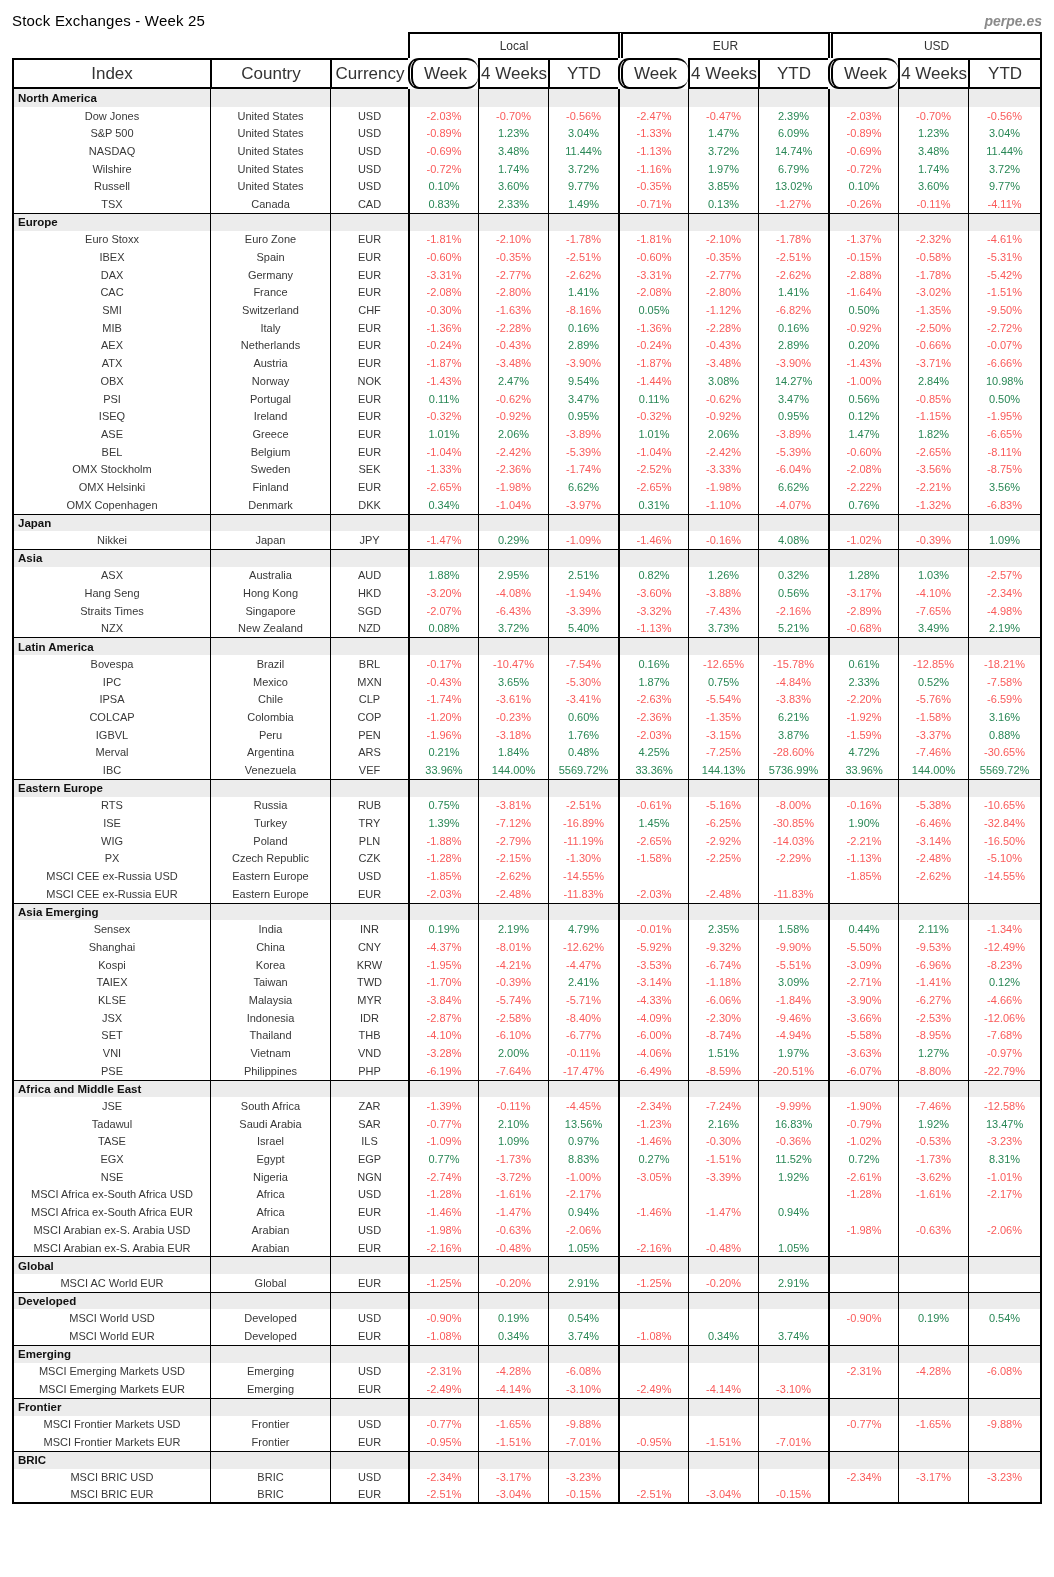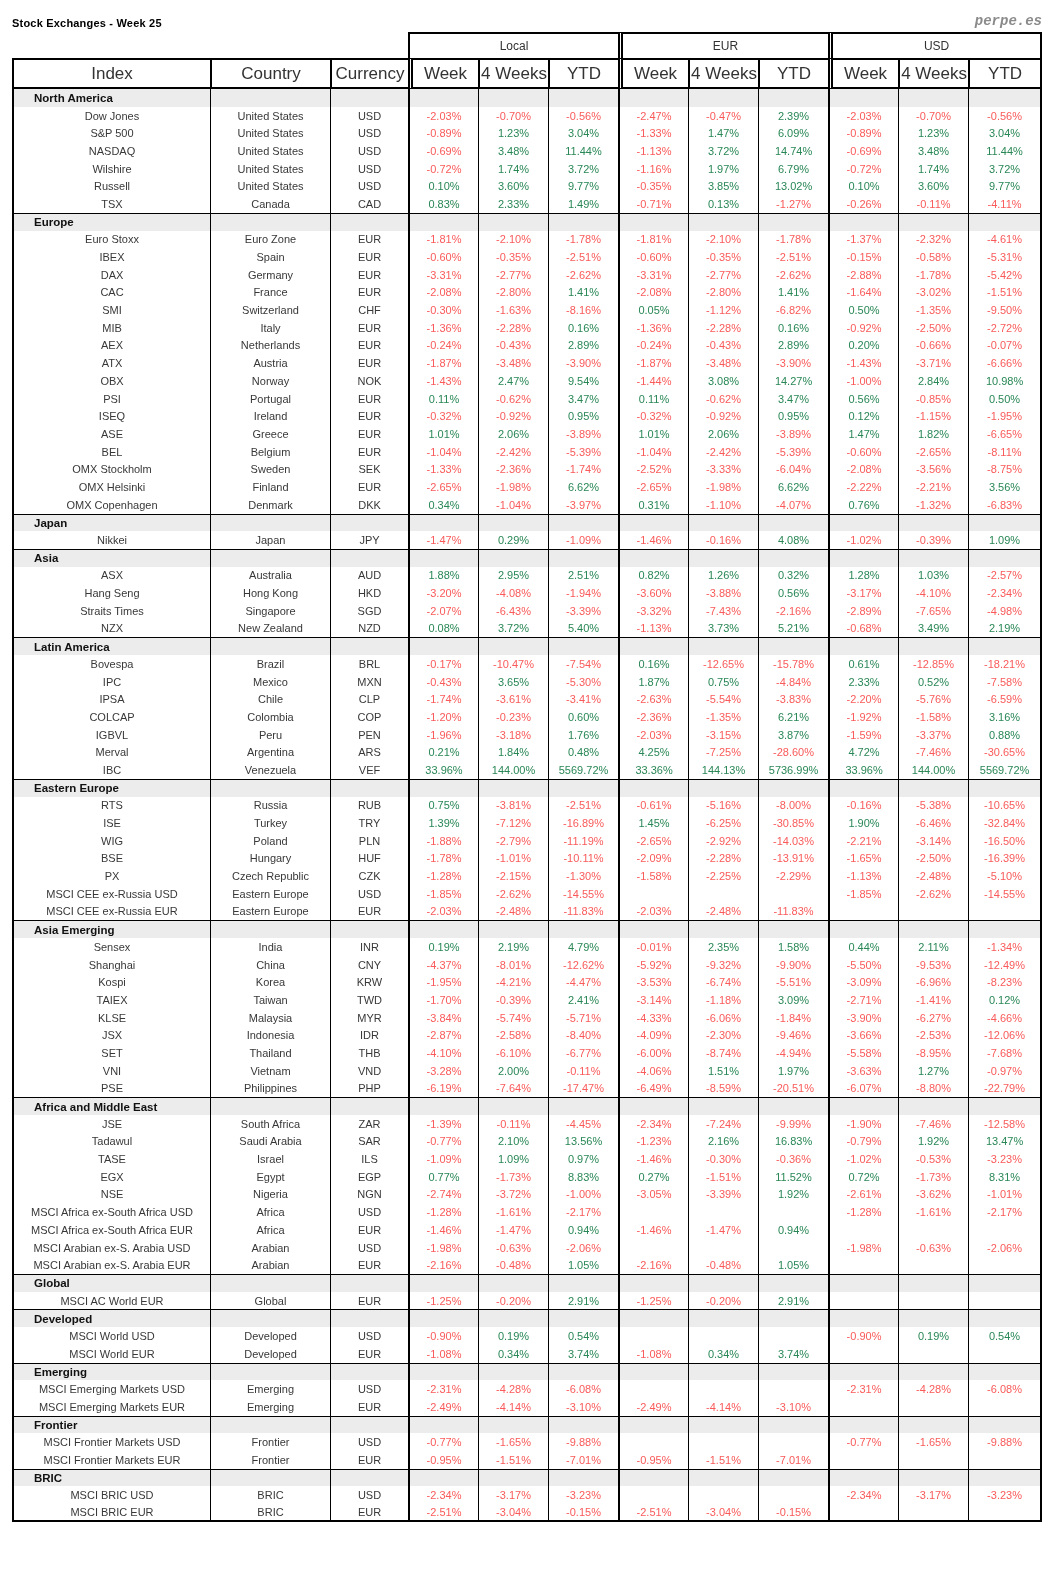--- a/index.html
+++ b/index.html
@@ -1,41 +1,41 @@
 <!DOCTYPE html>
 <html style="--pos: #288755; --neg: #FA5A5A; --section-bg: #ECECEC;"><head>
 <meta charset="utf-8">
 <style>
   html,body{margin:0;padding:0;background:#fff;}
   body{font-family:"Liberation Sans","DejaVu Sans",sans-serif;color:#222;width:1054px;}
   .page{padding:5px 12px 0 12px;}
   .topbar{display:flex;justify-content:space-between;align-items:flex-end;height:24px;margin-bottom:3px;}
-  .title{font-size:11px;font-weight:bold;color:#000;letter-spacing:.2px;}
-  .logo{font-family:Liberation Mono, monospace;font-style:italic;font-weight:bold;font-size:14px;color:#8a8a8a;}
+  .title{font-size:15px;font-weight:normal;color:#000;letter-spacing:.2px;}
+  .logo{font-family:Liberation Sans, sans-serif;font-style:italic;font-weight:bold;font-size:14px;color:#8a8a8a;}
   table{border-spacing:0;table-layout:fixed;width:1030px;}
   td,th{box-sizing:border-box;padding:0;margin:0;font-weight:normal;font-size:11px;
         white-space:nowrap;overflow:hidden;text-align:center;vertical-align:middle;height:17.7px;}
   
   tr.grprow th.grp{border-top:2px solid #000;border-left:2px solid #000;height:26px;font-size:12px;color:#333;background:#fff;}
   tr.grprow th.grp.dbl{border-left:5px double #000;}
   tr.grprow th.grp.last{border-right:2px solid #000;}
   tr.grprow td.spacer{border:none;background:#fff;}
   tr.hdrrow th{border-top:2px solid #000;border-bottom:2px solid #000;height:31px;font-size:17px;color:#333;background:#fff;}
   tr.hdrrow th.col-first{border-left:2px solid #000;}
   tr.hdrrow th.bl1{border-left:2px solid #000;}
-  tr.hdrrow th.bld{border-left:5px double #000;}
+  tr.hdrrow th.bld{border-left:5px double #000;border-radius:11px;}
   tr.hdrrow th.col-last{border-right:2px solid #000;}
   
   tbody td.col-first{border-left:2px solid #000;}
   tbody td.bl1{border-left:1px solid #000;}
   tbody td.blg{border-left:2px solid #000;}
   tbody td.col-last{border-right:2px solid #000;}
   tbody tr.sec td{background:var(--section-bg,#ececec);border-top:1px solid #000;}
   tbody tr.sec:first-child td{border-top:none;}
-  tbody tr.sec td.secname{text-align:left;padding-left:20px;font-weight:bold;font-size:11.5px;color:#111;}
+  tbody tr.sec td.secname{text-align:left;padding-left:4px;font-weight:bold;font-size:11.5px;color:#111;}
   tbody tr.last-row td{border-bottom:2px solid #000;}
   td.idx,td.ctry,td.cur{color:#383838;}
   td.num.pos{color:var(--pos,#288755);}
   td.num.neg{color:var(--neg,#fa5a5a);}
 </style>
 </head>
 <body>
 
 <div class="page">
   <div class="topbar">
@@ -677,34 +677,20 @@
           <td class="bl1 num neg">-2.79%</td>
           <td class="bl1 num neg">-11.19%</td>
           <td class="blg num neg">-2.65%</td>
           <td class="bl1 num neg">-2.92%</td>
           <td class="bl1 num neg">-14.03%</td>
           <td class="blg num neg">-2.21%</td>
           <td class="bl1 num neg">-3.14%</td>
           <td class="bl1 col-last num neg">-16.50%</td>
         </tr>
         <tr>
-          <td class="col-first idx">BSE</td>
-          <td class="bl1 ctry">Hungary</td>
-          <td class="bl1 cur">HUF</td>
-          <td class="blg num neg">-1.78%</td>
-          <td class="bl1 num neg">-1.01%</td>
-          <td class="bl1 num neg">-10.11%</td>
-          <td class="blg num neg">-2.09%</td>
-          <td class="bl1 num neg">-2.28%</td>
-          <td class="bl1 num neg">-13.91%</td>
-          <td class="blg num neg">-1.65%</td>
-          <td class="bl1 num neg">-2.50%</td>
-          <td class="bl1 col-last num neg">-16.39%</td>
-        </tr>
-        <tr>
           <td class="col-first idx">PX</td>
           <td class="bl1 ctry">Czech Republic</td>
           <td class="bl1 cur">CZK</td>
           <td class="blg num neg">-1.28%</td>
           <td class="bl1 num neg">-2.15%</td>
           <td class="bl1 num neg">-1.30%</td>
           <td class="blg num neg">-1.58%</td>
           <td class="bl1 num neg">-2.25%</td>
           <td class="bl1 num neg">-2.29%</td>
           <td class="blg num neg">-1.13%</td>

